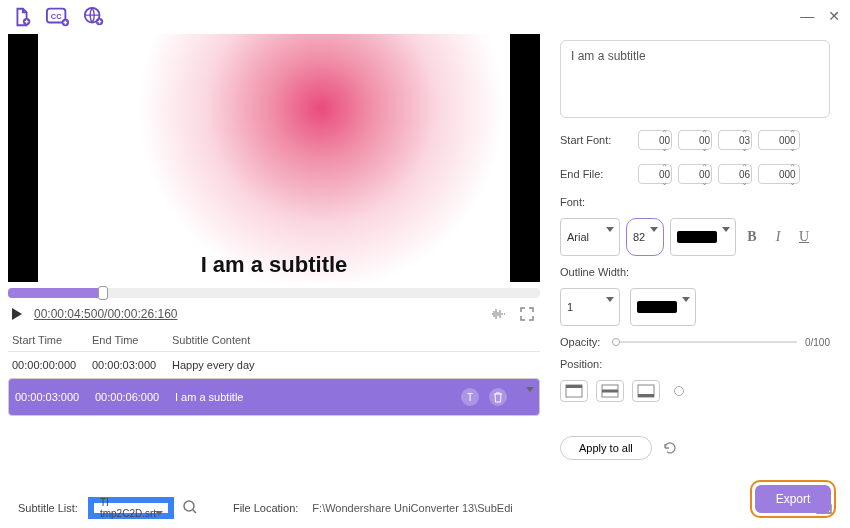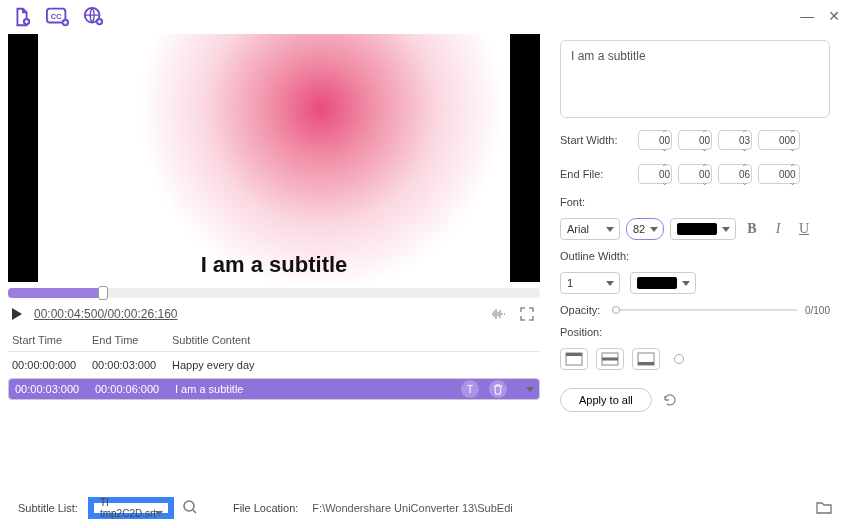--- a/index.html
+++ b/index.html
@@ -31,39 +31,39 @@
 .right { flex:1; padding:6px 20px 0 14px; display:flex; flex-direction:column; gap:10px; }
 .sub-input { width:100%; height:78px; border:1px solid #d6d6d6; border-radius:6px; padding:8px 10px; font-size:12px; color:#555; resize:none; outline:none; }
 .time-row { display:flex; align-items:center; height:24px; }
 .time-label { width:78px; font-size:11px; color:#444; }
 .spin { width:34px; height:20px; border:1px solid #d0d0d0; border-radius:4px; display:flex; align-items:center; padding:0 2px 0 20px; font-size:10px; color:#444; margin-right:6px; position:relative; }
 .spin:last-child { width:42px; }
 .spin::after { content:'⌃'; position:absolute; right:3px; top:-2px; font-size:8px; color:#888; }
 .spin::before { content:'⌄'; position:absolute; right:3px; bottom:-4px; font-size:8px; color:#888; }
 .sect-label { font-size:11px; color:#444; }
 .font-row { display:flex; align-items:center; gap:6px; }
-.sel { height:22px; border:1px solid #ccc; border-radius:4px; padding:0 18px 0 6px; font-size:11px; color:#333; position:relative; display:flex; align-items:center; cursor:pointer; background:#fff; }
+.sel { height:38px; border:1px solid #ccc; border-radius:4px; padding:0 18px 0 6px; font-size:11px; color:#333; position:relative; display:flex; align-items:center; cursor:pointer; background:#fff; }
 .sel::after { content:''; position:absolute; right:5px; top:8px; border-left:4px solid transparent; border-right:4px solid transparent; border-top:5px solid #666; }
 .sel.font-name { width:60px; }
 .sel.font-size { width:38px; border-color:#9d7de0; border-radius:10px; }
 .sel.color { width:66px; }
 .color-sw { width:44px; height:12px; background:#000; border-radius:2px; }
 .style-btn { width:20px; height:20px; display:flex; align-items:center; justify-content:center; cursor:pointer; font-size:14px; color:#777; font-family:Georgia,serif; }
 .style-btn.b { font-weight:bold; }
 .style-btn.i { font-style:italic; }
 .style-btn.u { text-decoration:underline; }
 .ow-row { display:flex; align-items:center; gap:10px; }
 .opacity-row { display:flex; align-items:center; gap:2px; }
 .op-track { flex:1; height:2px; background:#ddd; position:relative; }
 .op-thumb { width:8px; height:8px; border-radius:50%; border:1px solid #aaa; background:#fff; position:absolute; left:0; top:-3px; }
 .pos-row { display:flex; align-items:center; gap:8px; }
 .pos-btn { width:28px; height:22px; border:1px solid #ccc; border-radius:4px; cursor:pointer; background:#fff; display:flex; align-items:center; justify-content:center; }
 .pos-btn svg rect.bar { fill:#6b6b6b; }
 .pos-radio { width:10px; height:10px; border-radius:50%; border:1px solid #aaa; margin-left:6px; }
-.apply-row { display:flex; align-items:center; gap:10px; margin-top:8px; }
+.apply-row { display:flex; align-items:center; gap:10px; margin-top:24px; }
 .apply-btn { height:24px; padding:0 18px; border:1px solid #ccc; border-radius:12px; background:#fff; font-size:11px; cursor:pointer; }
 .reset-icn { width:16px; height:16px; cursor:pointer; color:#888; }
 .footer { height:60px; padding:20px 18px 0 18px; display:flex; align-items:center; position:relative; }
 .ft-label { font-size:11px; color:#444; margin-right:10px; }
 .ft-sel { width:86px; height:22px; border:6px solid #3b82f6; border-radius:0; padding:0 18px 0 6px; font-size:10px; color:#444; position:relative; display:flex; align-items:center; cursor:pointer; }
 .ft-sel::after { content:''; position:absolute; right:5px; top:8px; border-left:4px solid transparent; border-right:4px solid transparent; border-top:5px solid #666; }
 .ft-srch { width:18px; height:18px; margin-left:8px; cursor:pointer; }
 .ft-path { flex:1; margin-left:4px; font-size:11px; color:#555; }
 .ft-folder { width:16px; height:14px; margin-left:6px; cursor:pointer; }
 .export-wrap { position:absolute; right:14px; bottom:10px; border:2px solid #e8871e; border-radius:10px; padding:3px; }
@@ -148,21 +148,21 @@
               <path d="M1 2h8M3 2V1h4v1M2 2l.5 8h5l.5-8" fill="none" stroke="#fff" stroke-width="1"></path>
             </svg>
           </div>
       </div>
     </div>
   </div>
 
   <div class="right">
     <textarea class="sub-input" style="">I am a subtitle</textarea>
     <div class="time-row">
-      <div class="time-label">Start Width:</div>
+      <div class="time-label">Start Font:</div>
       <div class="spin">00</div>
       <div class="spin">00</div>
       <div class="spin">03</div>
       <div class="spin">000</div>
     </div>
     <div class="time-row">
       <div class="time-label">End File:</div>
       <div class="spin">00</div>
       <div class="spin">00</div>
       <div class="spin">06</div>
@@ -231,13 +231,16 @@
   <div class="ft-sel">TI tmp2C2D.srt</div>
   <div class="ft-srch"><svg width="16" height="16" viewBox="0 0 16 16">
         <circle cx="7" cy="7" r="5" fill="none" stroke="#777" stroke-width="1.5"></circle>
         <path d="M11 11l3 3" stroke="#777" stroke-width="1.5"></path>
       </svg></div>
   <span class="ft-label" style="margin-left:33px">File Location:</span>
   <span class="ft-path">F:\Wondershare UniConverter 13\SubEdi</span>
   <div class="ft-folder"><svg width="16" height="13" viewBox="0 0 16 13">
         <path d="M1 2h5l2 2h7v8H1z" fill="none" stroke="#777" stroke-width="1.3"></path>
       </svg></div>
+  <div class="export-wrap">
+    <button class="export-btn">Export</button>
+  </div>
 </div>
 
 </body></html>

